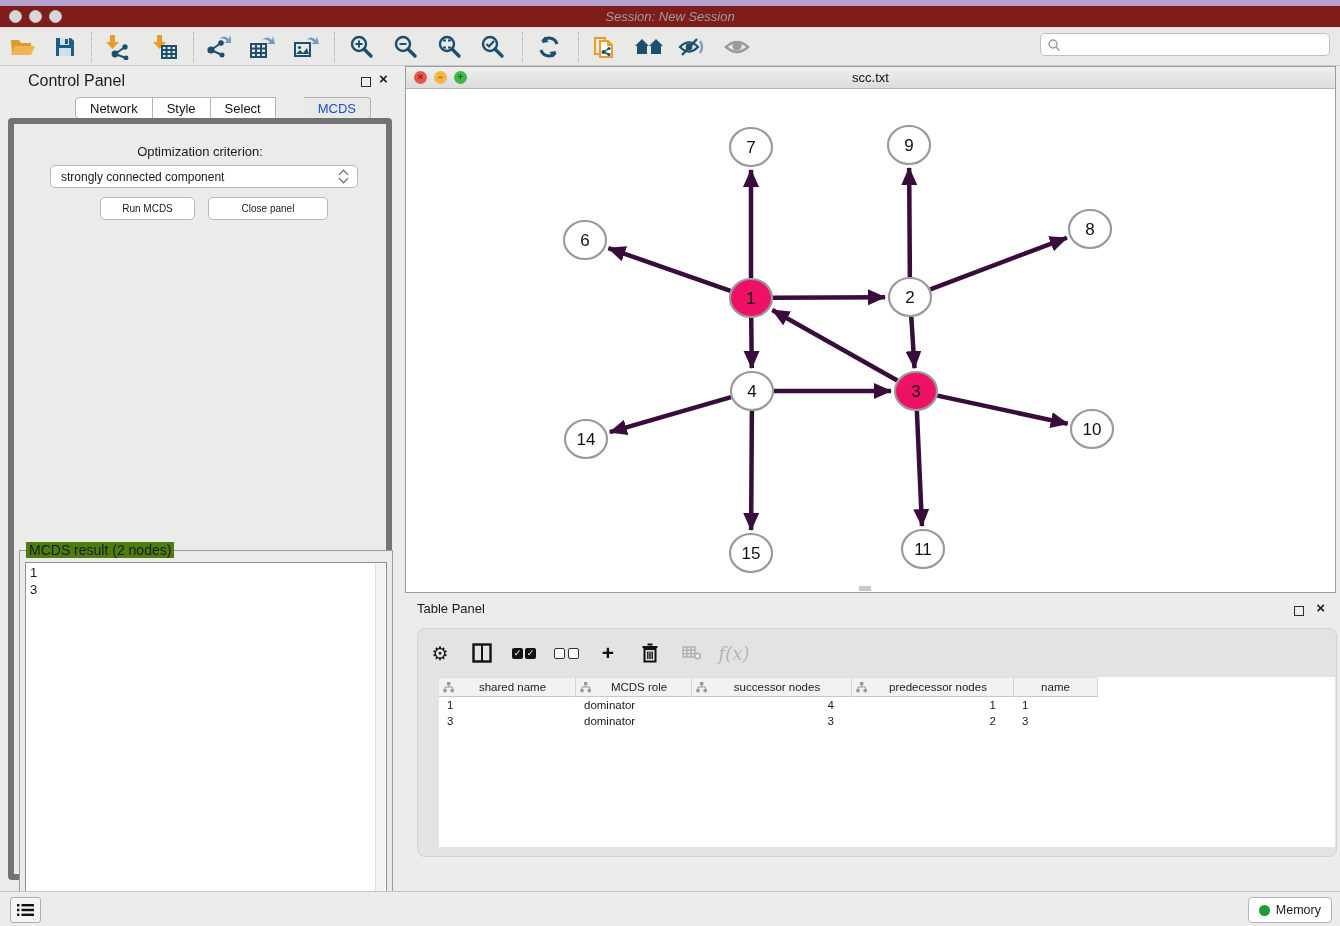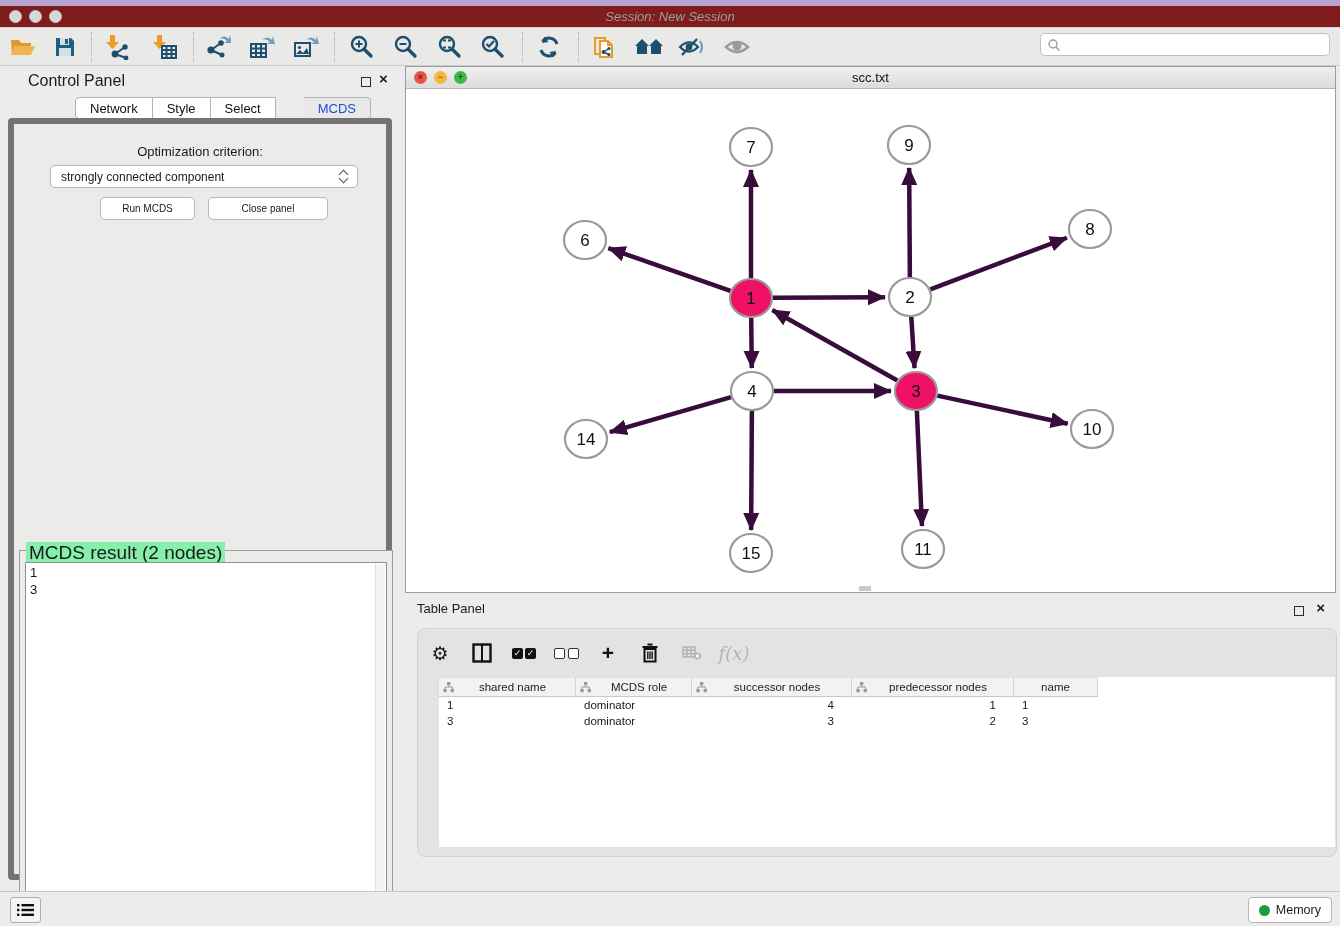--- a/index.html
+++ b/index.html
@@ -32,21 +32,21 @@
   .tab-btn.selected { background:#e9e9e8; color:#1d4ed8;margin-left:28px; }
   #cp-body { position:absolute; left:8px; top:52px; width:384px; height:762px; background:#ebebea; border:6px solid #737373; border-radius:4px; }
   #opt-label { position:absolute; top:20px; width:100%; text-align:center; font-size:13px; }
   #criterion-select { position:absolute; left:36px; top:41px; width:308px; height:23px; background:#fff; border:1px solid #b7b7b7; border-radius:5px; display:flex; align-items:center; font-size:12px; padding:0 10px; }
   #criterion-select .spin { margin-left:auto; display:flex; flex-direction:column; align-items:center; gap:1px; }
   .chev { width:7px; height:7px; border:solid #555; border-width:0 1.6px 1.6px 0; }
   .chev.up { transform:rotate(-135deg); margin-bottom:-2px; }
   .chev.down { transform:rotate(45deg); margin-top:-2px; }
   .cp-btn { position:absolute; top:73px; height:23px; background:#fff; border:1px solid #b7b7b7; border-radius:5px; font-size:10px; display:flex; align-items:center; justify-content:center; }
   #mcds-fieldset { position:absolute; left:5px; top:426px; width:374px; height:384px; border:1px solid #9b9b9b; background:#ebebea; }
-  #mcds-legend { position:absolute; left:6px; top:-9px; background:#86efac; padding:0 3px; font-size:19px; }
+  #mcds-legend { position:absolute; left:6px; top:-9px; background:#4d7c0f; padding:0 3px; font-size:14px; }
   #mcds-result { position:absolute; left:5px; top:11px; right:5px; bottom:6px; background:#fff; border:1px solid #8f8f8f; font-size:13px; line-height:17px; padding:1px 4px; white-space:pre; overflow:hidden; }
   #mcds-scroll { position:absolute; top:1px; right:1px; bottom:1px; width:10px; background:#f4f4f4; border-left:1px solid #e0e0e0; }
 
   
   #net-frame { left:405px; top:66px; width:931px; height:527px; background:#fff; border:1px solid #9c9c9c; }
   #net-titlebar { position:absolute; left:0; top:0; width:100%; height:22px; background:linear-gradient(#efefef,#dcdcdc); border-bottom:1px solid #b4b4b4; }
   .mac-dot { position:absolute; top:4px; width:13px; height:13px; border-radius:50%; font-size:9px; font-weight:bold; text-align:center; line-height:12px; }
   #net-title { width:100%; text-align:center; font-size:13px; color:#111; line-height:22px; }
   #graph-svg { position:absolute; left:0; top:22px; }
   #hscroll-thumb { position:absolute; left:453px; bottom:1px; width:12px; height:5px; background:#c9c9c9; }

